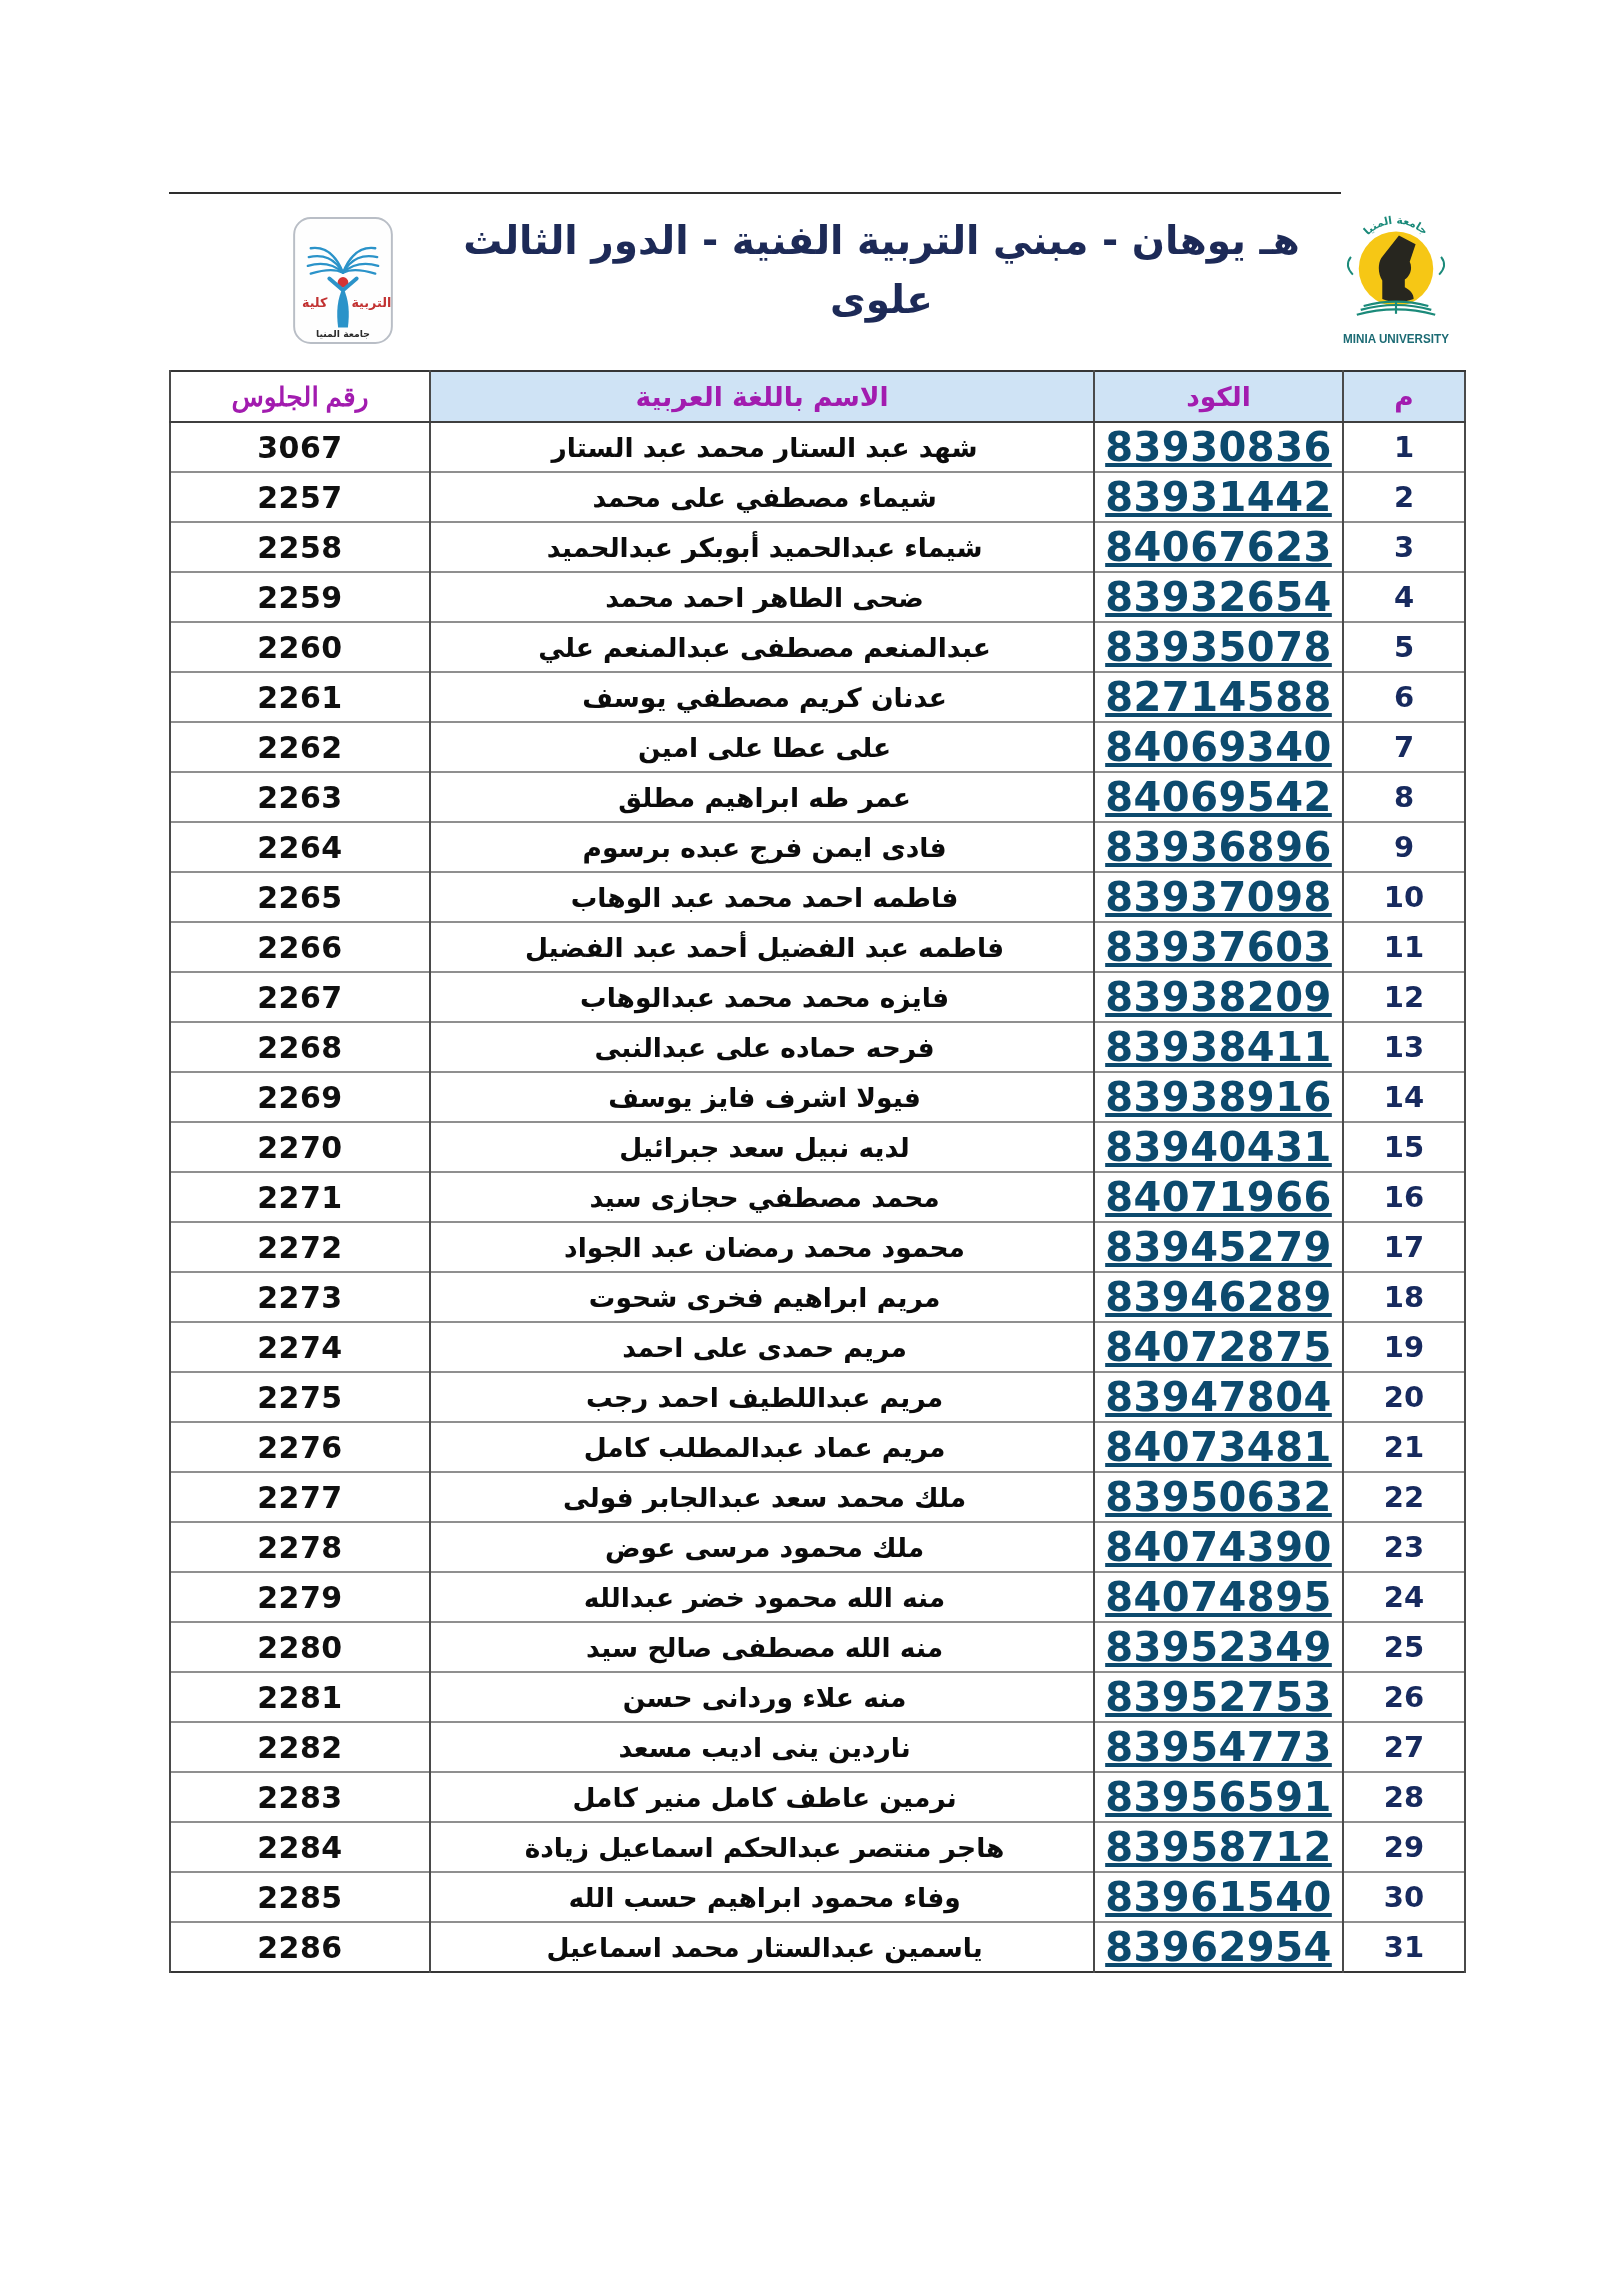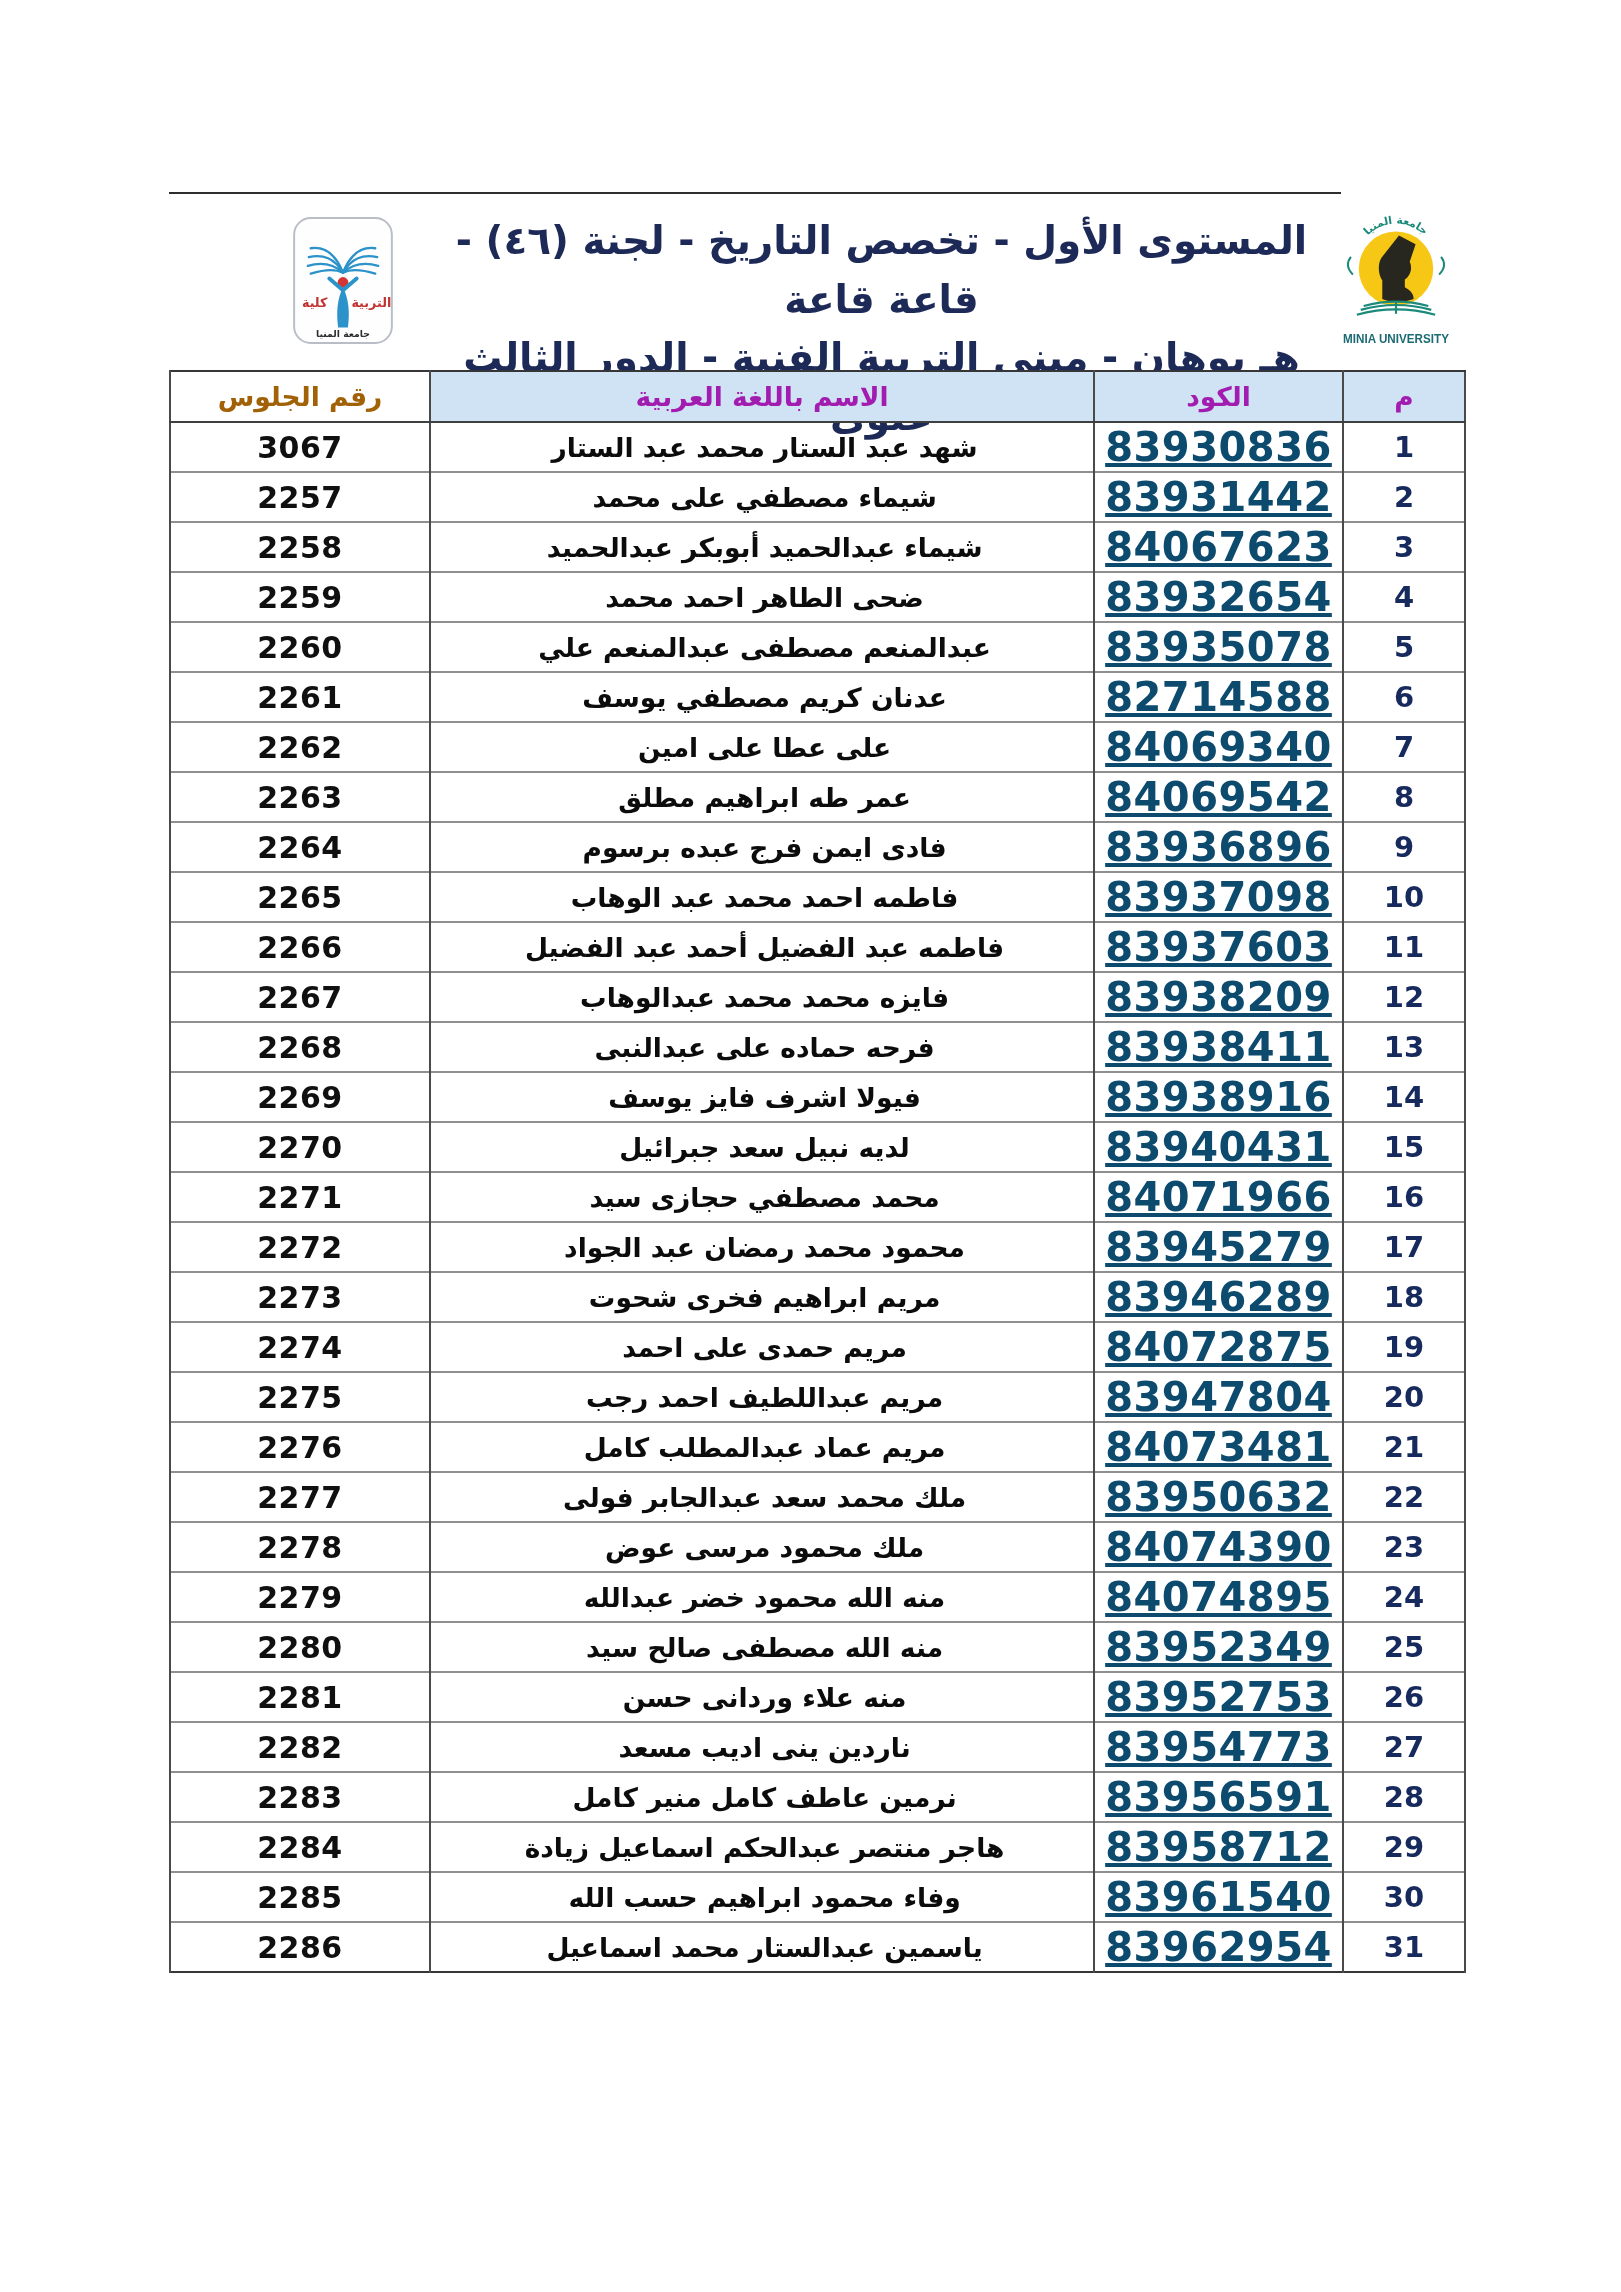--- a/index.html
+++ b/index.html
@@ -31,21 +31,21 @@
     border-left:2px solid #4a4a4a;
     border-right:2px solid #4a4a4a;
     text-align:center;vertical-align:middle;
     padding:0 5.9px;overflow:hidden;white-space:nowrap;
   }
   .student-table thead th{
     background:#cfe3f5;color:#a21caf;
     font-size:26.5px;font-weight:bold;height:49px;
     border-bottom:2.9px solid #3f3f3f;border-top:2.9px solid #363636;
   }
-  .student-table thead th.seat-header{background:#ffffff;color:#a16207;}
+  .student-table thead th.seat-header{background:#ffffff;color:#a21caf;font-family:Liberation Serif, serif;}
   .student-table tbody tr{height:50px;}
   .student-table tbody td{border-top:2.9px solid #8f8f8f;}
   td.c-index{font-size:29px;font-weight:bold;color:#172a5e;}
   td.c-code{font-size:40px;font-weight:bold;color:#0c4a6e;letter-spacing:0.5px;text-decoration:underline;}
   td.c-name{font-size:26.5px;font-weight:bold;color:#0c0c0c;padding-left:11px;}
   td.c-seat{font-size:30px;font-weight:bold;color:#101010;letter-spacing:0.5px;}
   .caption-latin{font-family:"Liberation Sans",sans-serif;}
 </style>
 </head>
 <body>
@@ -70,21 +70,20 @@
       <circle cx="52" cy="68" r="5.5" fill="#d43535"></circle>
       <path d="M52,76 L38,64 M52,76 L66,64" stroke="#2b93c9" stroke-width="4" stroke-linecap="round" fill="none"></path>
       <path d="M52,73 C46,85 45,99 47,114 L57,114 C59,99 58,85 52,73 Z" fill="#2b93c9"></path>
     </g>
     <text x="23" y="93" font-size="13" font-weight="bold" fill="#c23232" text-anchor="middle">كلية</text>
     <text x="81" y="93" font-size="13" font-weight="bold" fill="#c23232" text-anchor="middle">التربية</text>
     <text x="52" y="124" font-size="9.5" font-weight="bold" fill="#2c2c2c" text-anchor="middle">جامعة المنيا</text>
   </svg>
 
   <div class="title-block" dir="rtl">
-    <div>المستوى الأول - تخصص التاريخ - لجنة (٤٦) - قاعة قاعة</div>
     <div>هـ يوهان - مبني التربية الفنية - الدور الثالث علوى</div>
   </div>
 
   <svg class="university-logo" width="110" height="147" viewBox="0 0 112 150" xmlns="http://www.w3.org/2000/svg">
     <defs>
       <path id="mu-arc" d="M16,58 A40,40 0 0 1 96,58"></path>
     </defs>
     <text font-size="11" font-weight="bold" fill="#1b8a7a">
       <textPath href="#mu-arc" startOffset="50%" text-anchor="middle">جامعة المنيا</textPath>
     </text>

